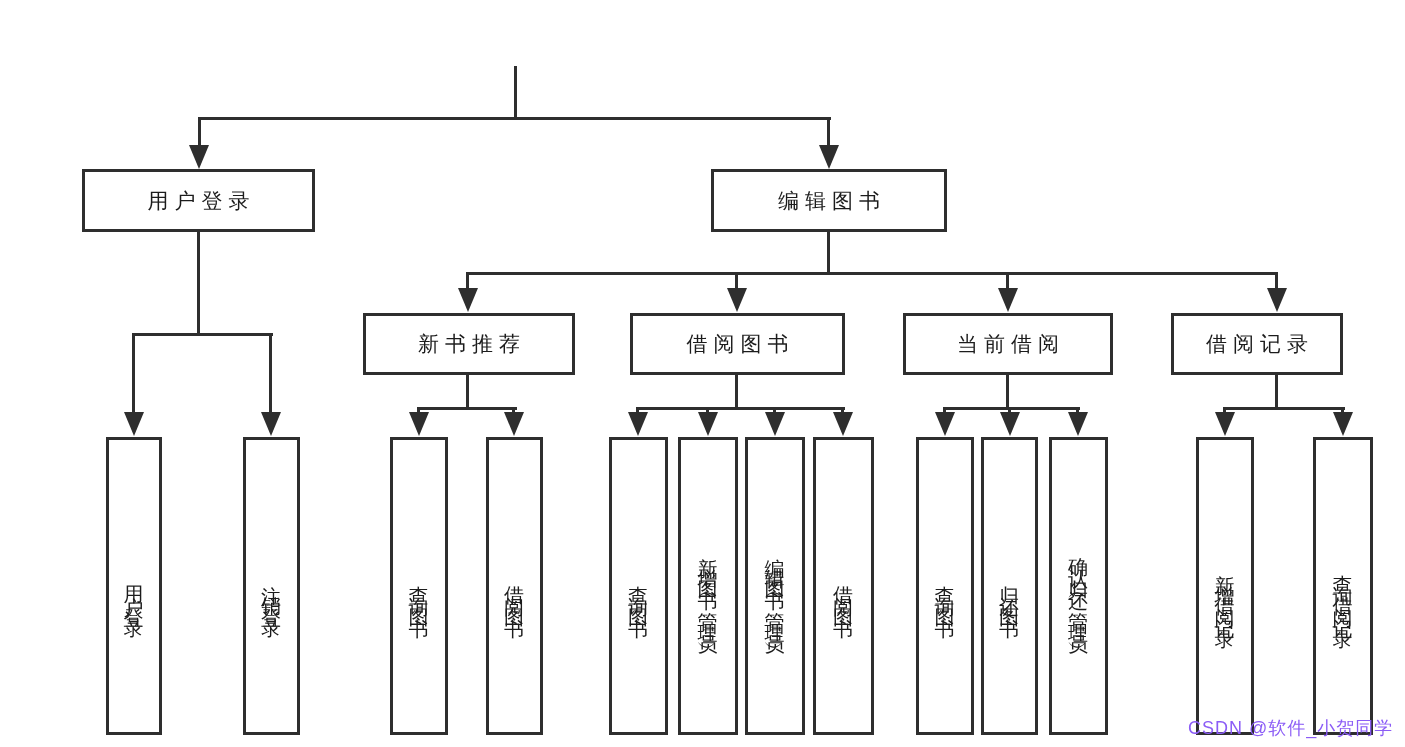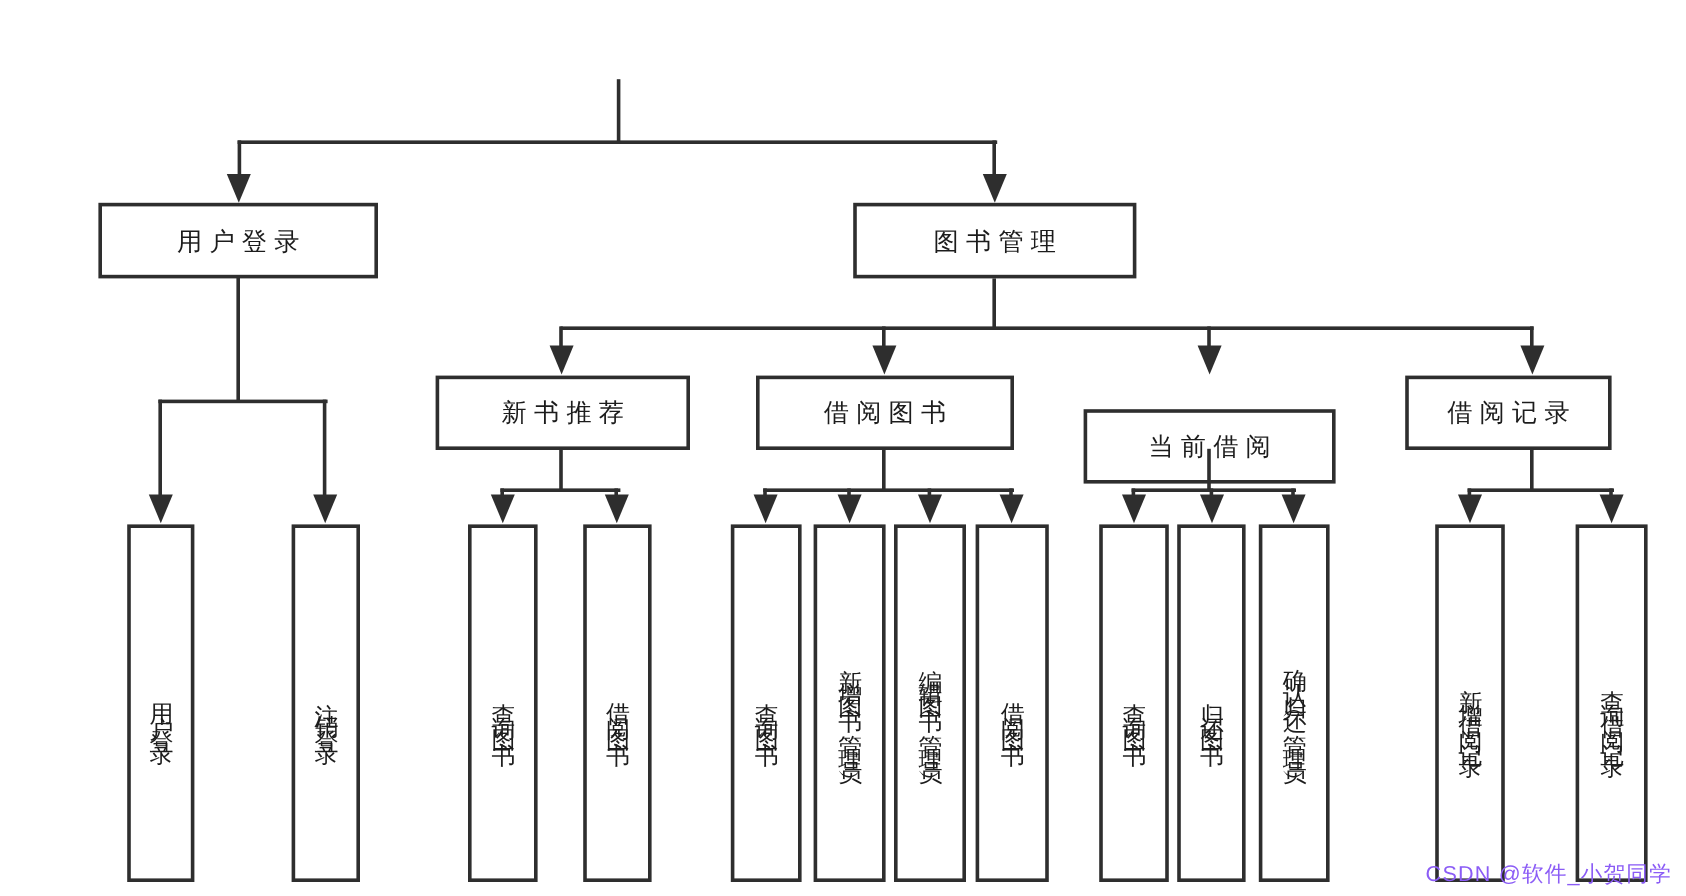--- a/index.html
+++ b/index.html
@@ -72,21 +72,21 @@
   <div class="line" style="left:198px; top:117px; width:3px; height:32px;"></div>
   <div class="arrow" style="left:189px; top:145px;"></div>
 
   <div class="line" style="left:827px; top:117px; width:3px; height:32px;"></div>
   <div class="arrow" style="left:819px; top:145px;"></div>
 
   <div class="box" style="left:82px; top:169px; width:233px; height:63px;">
     <span class="htext">用户登录</span>
   </div>
   <div class="box" style="left:711px; top:169px; width:236px; height:63px;">
-    <span class="htext">图书管理</span>
+    <span class="htext">编辑图书</span>
   </div>
 
   <div class="line" style="left:197px; top:231px; width:3px; height:104px;"></div>
   <div class="line" style="left:132px; top:333px; width:141px; height:3px;"></div>
   <div class="line" style="left:132px; top:333px; width:3px; height:80px;"></div>
   <div class="arrow" style="left:124px; top:412px;"></div>
   <div class="line" style="left:269px; top:333px; width:3px; height:80px;"></div>
   <div class="arrow" style="left:261px; top:412px;"></div>
 
   <div class="line" style="left:827px; top:232px; width:3px; height:42px;"></div>
@@ -99,21 +99,21 @@
   <div class="arrow" style="left:998px; top:288px;"></div>
   <div class="line" style="left:1275px; top:272px; width:3px; height:18px;"></div>
   <div class="arrow" style="left:1267px; top:288px;"></div>
 
   <div class="box" style="left:363px; top:313px; width:212px; height:62px;">
     <span class="htext">新书推荐</span>
   </div>
   <div class="box" style="left:630px; top:313px; width:215px; height:62px;">
     <span class="htext">借阅图书</span>
   </div>
-  <div class="box" style="left:903px; top:313px; width:210px; height:62px;margin-top:28px;">
+  <div class="box" style="left:903px; top:313px; width:210px; height:62px;">
     <span class="htext">当前借阅</span>
   </div>
   <div class="box" style="left:1171px; top:313px; width:172px; height:62px;">
     <span class="htext">借阅记录</span>
   </div>
 
   <div class="line" style="left:466px; top:374px; width:3px; height:35px;"></div>
   <div class="line" style="left:417px; top:407px; width:100px; height:3px;"></div>
   <div class="line" style="left:417px; top:407px; width:3px; height:8px;"></div>
   <div class="arrow" style="left:409px; top:412px;"></div>

